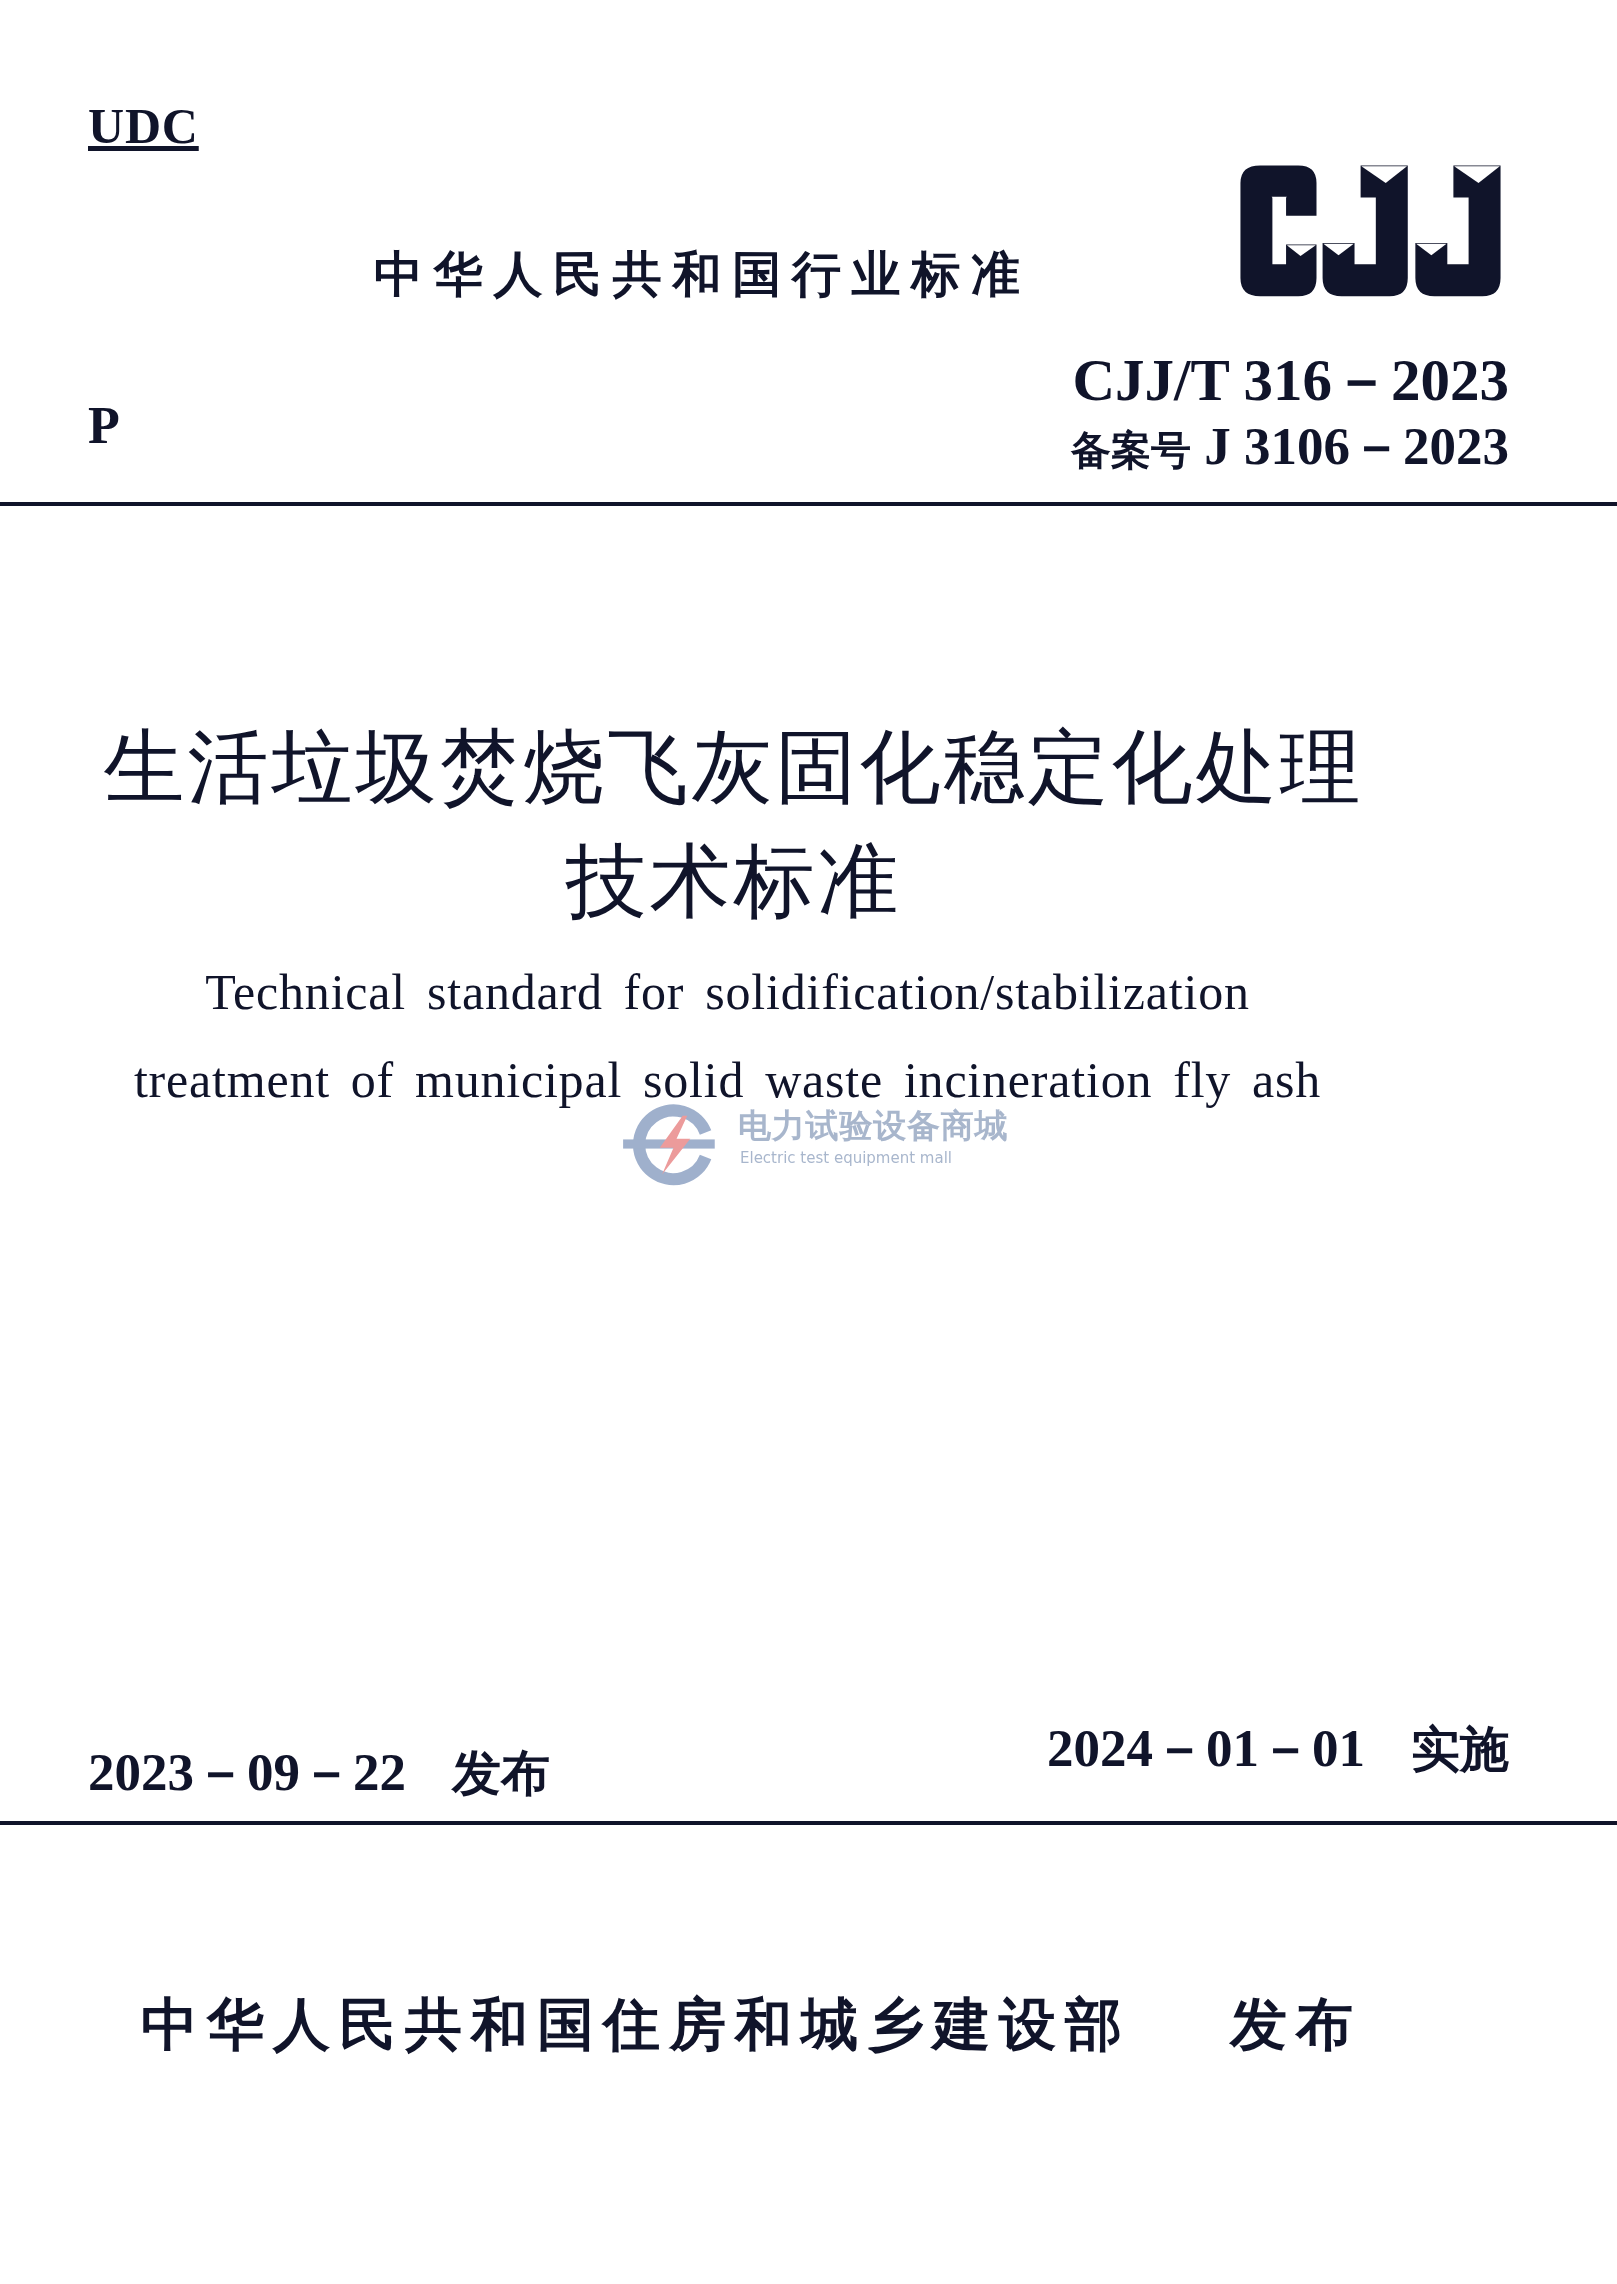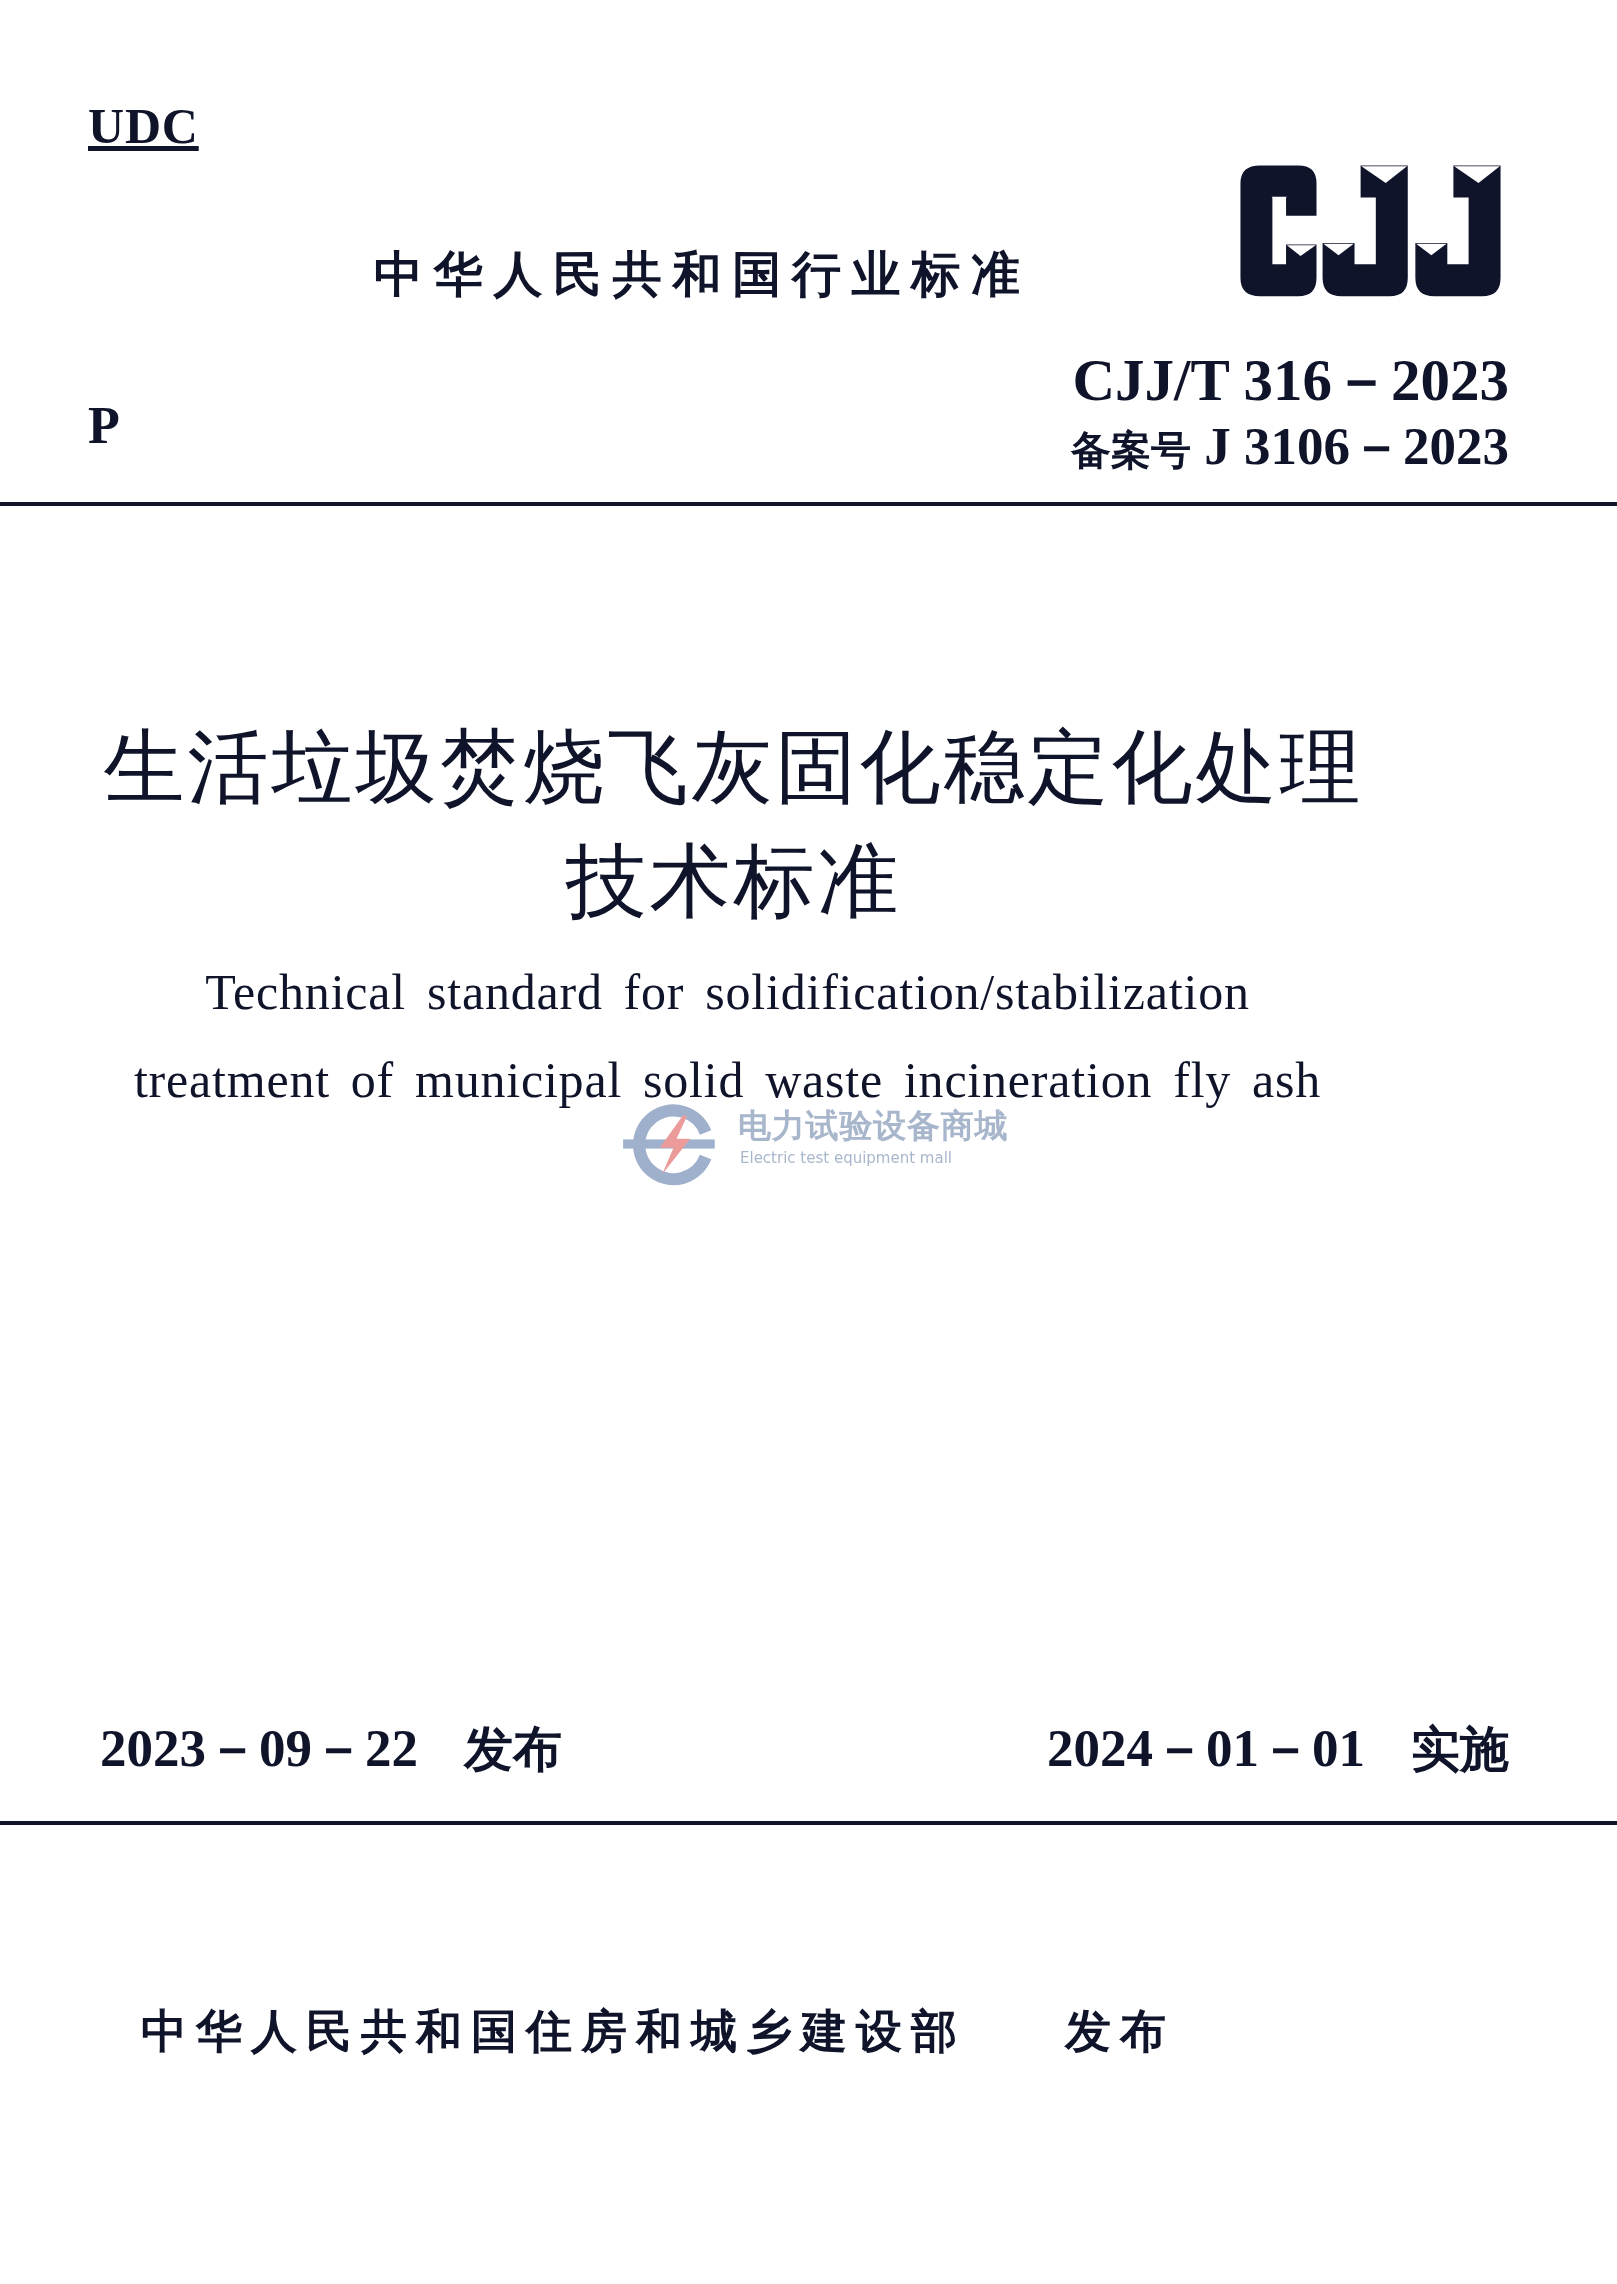--- a/index.html
+++ b/index.html
@@ -23,24 +23,24 @@
     .title-cn-1 { top: 727px; }
     .title-cn-2 { top: 841px; }
     .title-en { left: 0; width: 1455px; text-align: center; font-size: 50px; word-spacing: 7.6px; letter-spacing: 0.8px; white-space: nowrap; }
     .title-en-1 { top: 963px; }
     .title-en-2 { top: 1039px; margin-top: 12px; }
     .watermark { left: 620px; top: 1102px; width: 396px; height: 84px; opacity: 0.85; }
     .wm-text-cn { position: absolute; left: 118px; top: 1.5px; font-family: "DejaVu Sans", sans-serif; font-weight: bold; font-size: 33px; color: #9aaac4; white-space: nowrap; letter-spacing: 0.8px; }
     .wm-text-en { position: absolute; left: 120px; top: 47px; font-family: "DejaVu Sans", sans-serif; font-size: 15px; color: #9aaac4; white-space: nowrap; }
     .wm-icon { position: absolute; left: 0; top: 0; width: 107px; height: 84px; }
     .date-row { top: 1713px; font-size: 53px; font-weight: bold; white-space: nowrap; }
-    .date-left { left: 100px; }
+    .date-left { left: 88px; margin-top: 24px; }
     .date-right { right: 108px; }
     .date-row .cn { font-family: "DejaVu Sans", sans-serif; font-weight: bold; font-size: 49px; margin-left: 46px; }
-    .publisher { left: 141px; top: 1987px; font-family: "DejaVu Sans", sans-serif; font-weight: bold; font-size: 46px; letter-spacing: 9px; white-space: nowrap; margin-top: 14px; }
+    .publisher { left: 141px; top: 1987px; font-family: "DejaVu Sans", sans-serif; font-weight: bold; font-size: 57px; letter-spacing: 9px; white-space: nowrap; }
     .publisher .act { margin-left: 99px; }
   </style>
 </head>
 <body>
 
 <div class="abs udc">UDC</div>
 <div class="abs industry">中华人民共和国行业标准</div>
 <div class="abs p-class">P</div>
 
 <svg class="abs logo" viewBox="0 0 380 185">

